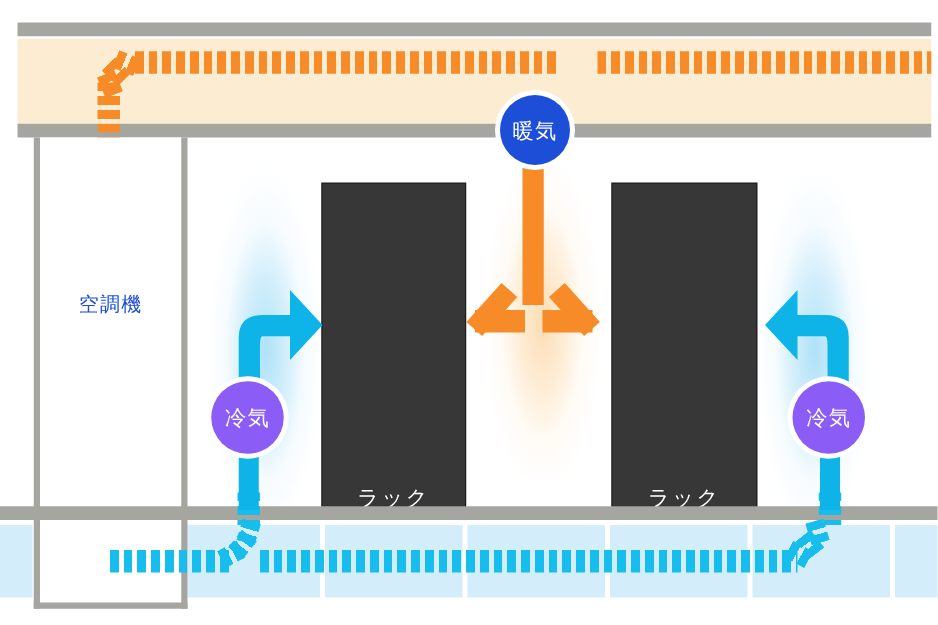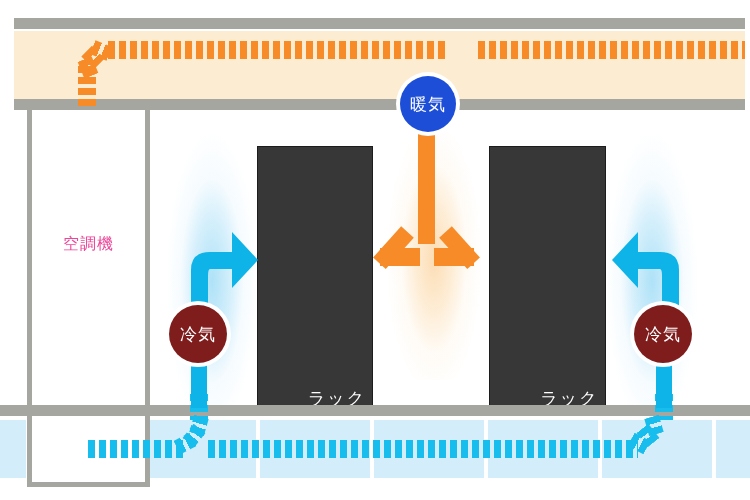--- a/index.html
+++ b/index.html
@@ -19,38 +19,38 @@
   .floor-deck{left:0px;top:405px;width:750px;height:11px;background:#a6a6a1;}
 
   
   .ac-wall{position:absolute;width:5px;background:#a6a6a1;}
   .ac-wall-left{left:27px;top:110px;height:377px;}
   .ac-wall-right{left:145px;top:110px;height:377px;}
   .ac-base{position:absolute;left:27px;top:482px;width:123px;height:5px;background:#a6a6a1;}
   .ac-box{position:absolute;left:32px;top:110px;width:113px;height:377px;background:#ffffff;}
   .ac-label{
     position:absolute;left:27px;top:234px;width:123px;
-    text-align:center;font-size:16px;color:#ec4899;
+    text-align:center;font-size:16px;color:#1d4ed8;
     letter-spacing:1px;
   }
 
   
   .tile{position:absolute;top:420px;height:58px;background:#d3edfb;}
 
   
   .rack{
     position:absolute;top:147px;height:258px;
     background:#373737;
     box-shadow:0 0 0 1px #1c1c1c;
   }
   .rack-left{left:258px;width:114px;}
   .rack-right{left:490px;width:115px;}
   .rack-label{
     position:absolute;top:240px;width:100%;
-    text-align:center;color:#ffffff;font-size:17px;letter-spacing:2px;padding-left:22px;
+    text-align:center;color:#ffffff;font-size:17px;letter-spacing:2px;
   }
 
   
   .glow{position:absolute;pointer-events:none;}
   .glow-cold-left{
     left:158px;top:125px;width:108px;height:300px;
     background:radial-gradient(ellipse 46px 150px at 50% 52%,
       rgba(170,224,247,.95) 0%, rgba(196,233,250,.7) 42%,
       rgba(225,243,253,.32) 68%, rgba(255,255,255,0) 100%);
   }
@@ -102,21 +102,21 @@
   .cool-riser{position:absolute;width:16px;background:#0eb4e8;}
 
   
   .circle{
     position:absolute;border-radius:50%;
     display:flex;align-items:center;justify-content:center;
     color:#ffffff;font-size:17px;letter-spacing:1px;
     box-shadow:0 0 0 4px #ffffff;
   }
   .circle-warm{background:#1d4ed8;}
-  .circle-cold{background:#7f1d1d;font-family:Liberation Mono, monospace;}
+  .circle-cold{background:#8b5cf6;font-family:Liberation Mono, monospace;}
 </style>
 </head>
 <body>
 
 <div id="stage">
 
   <div class="band ceiling-slab"></div>
   <div class="band plenum"></div>
   <div class="band ceiling-deck"></div>
 

